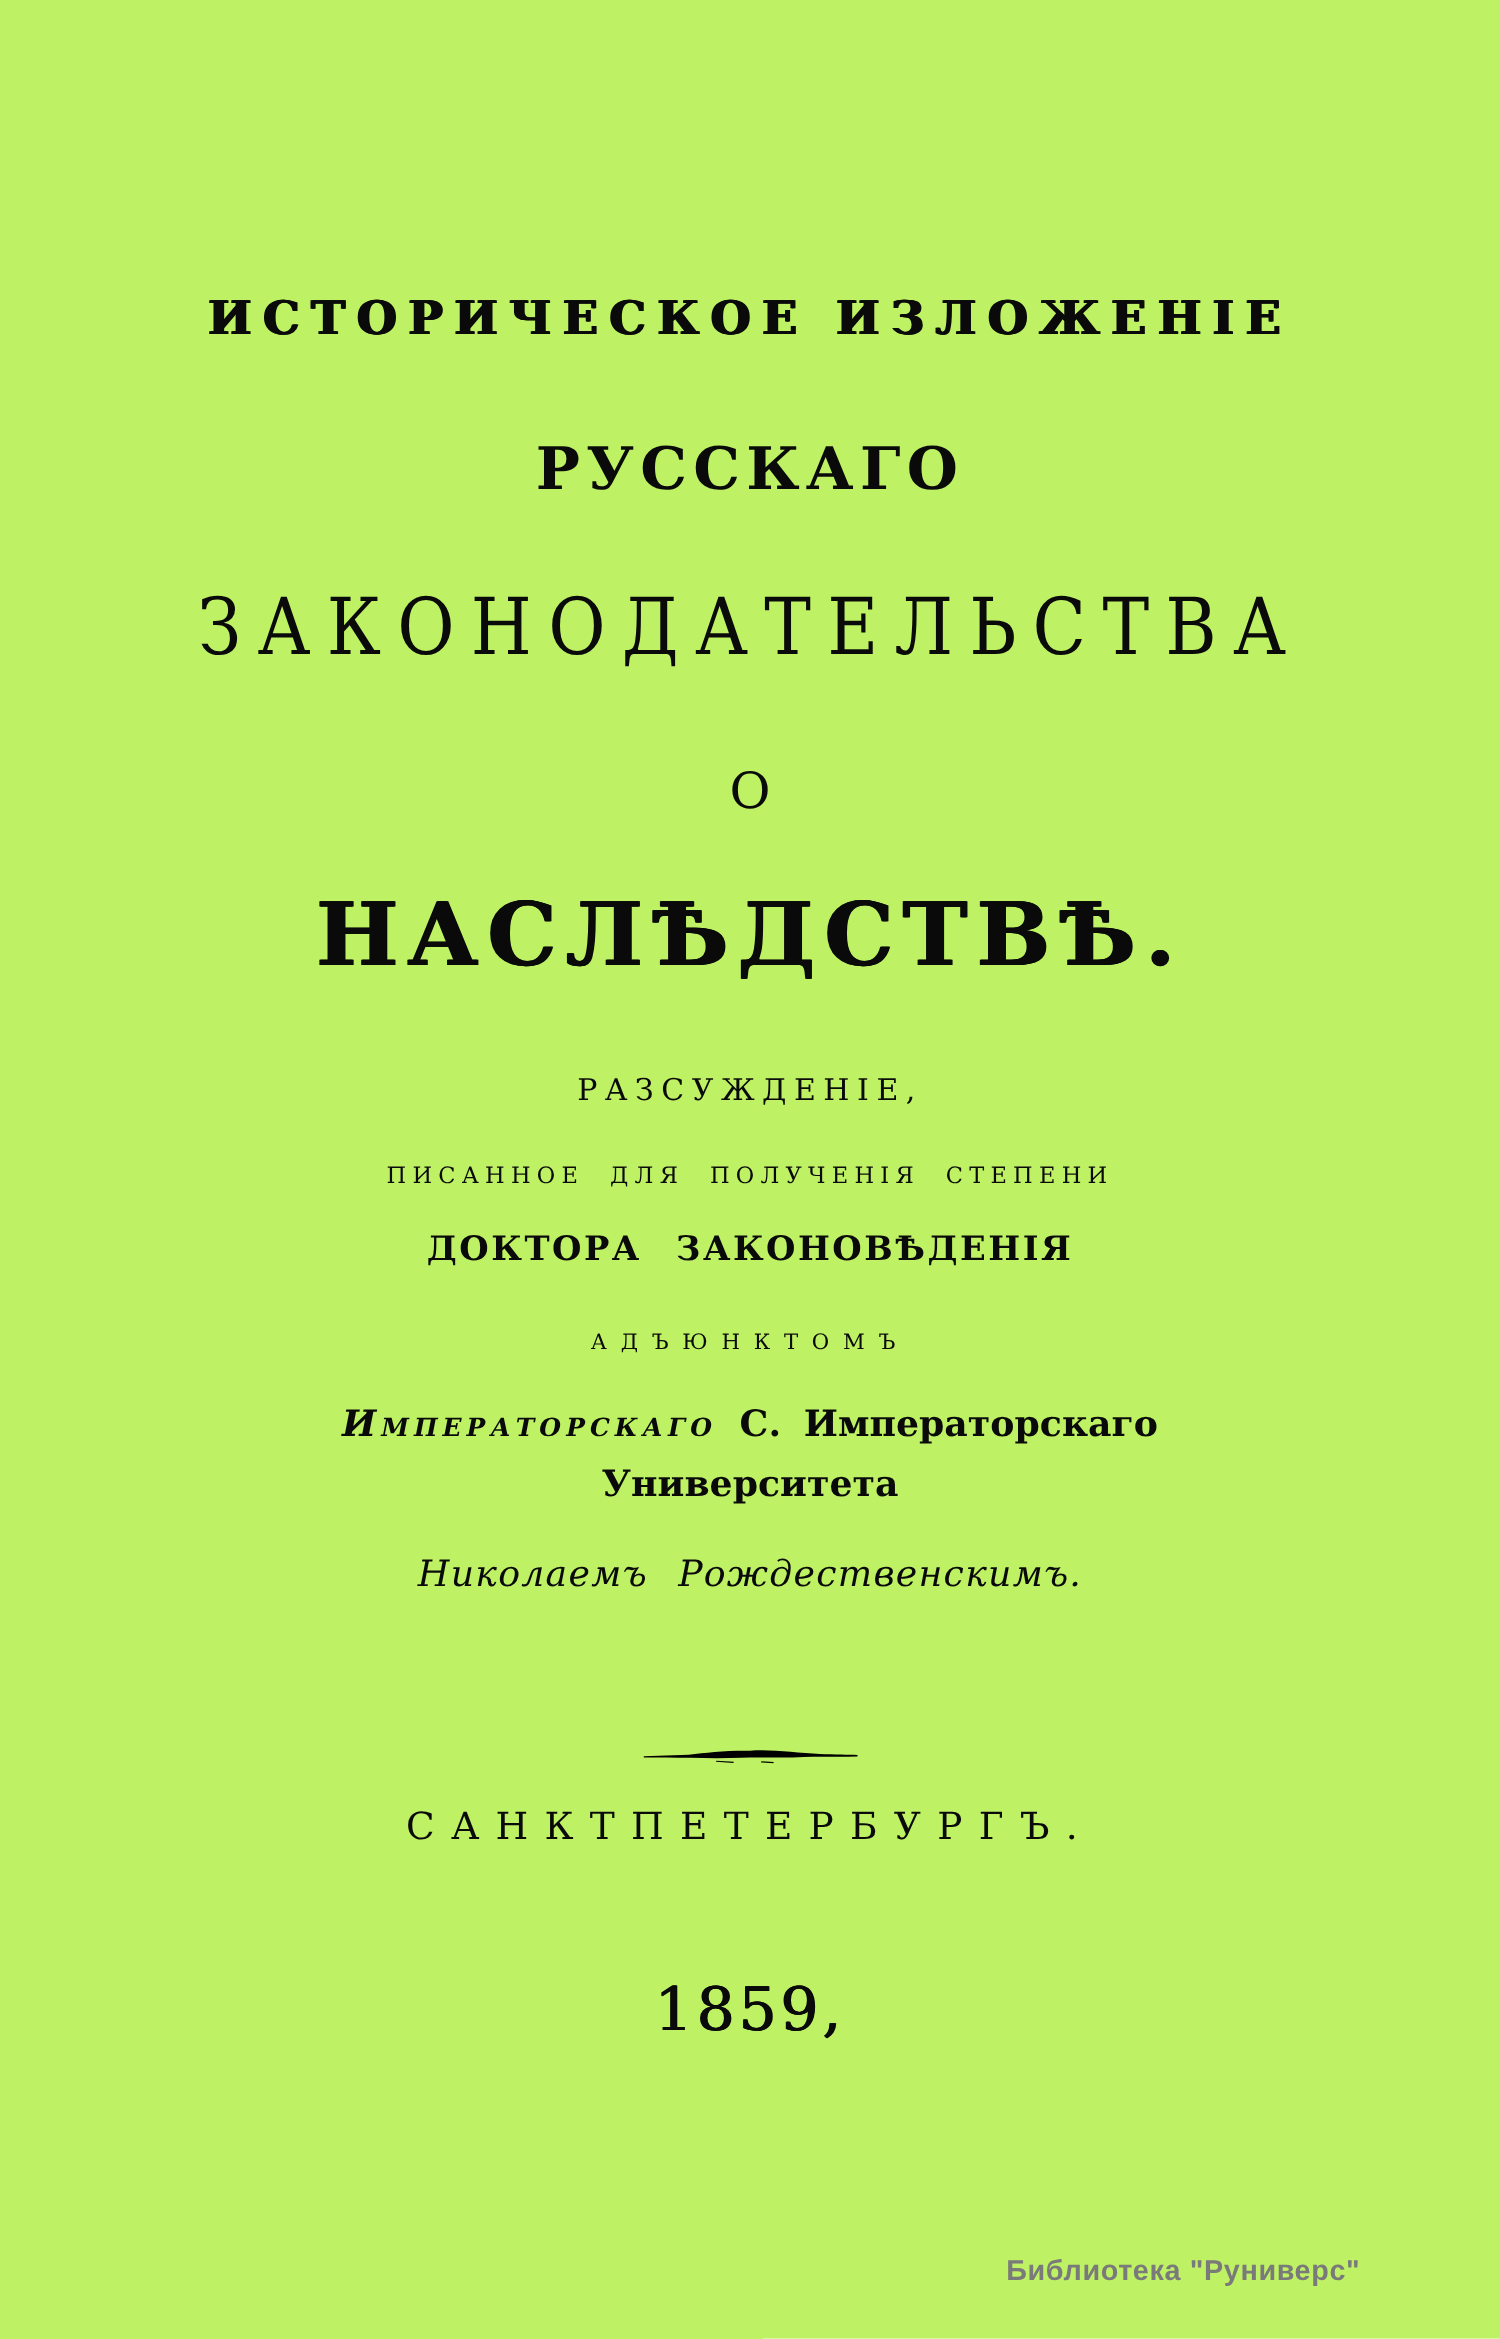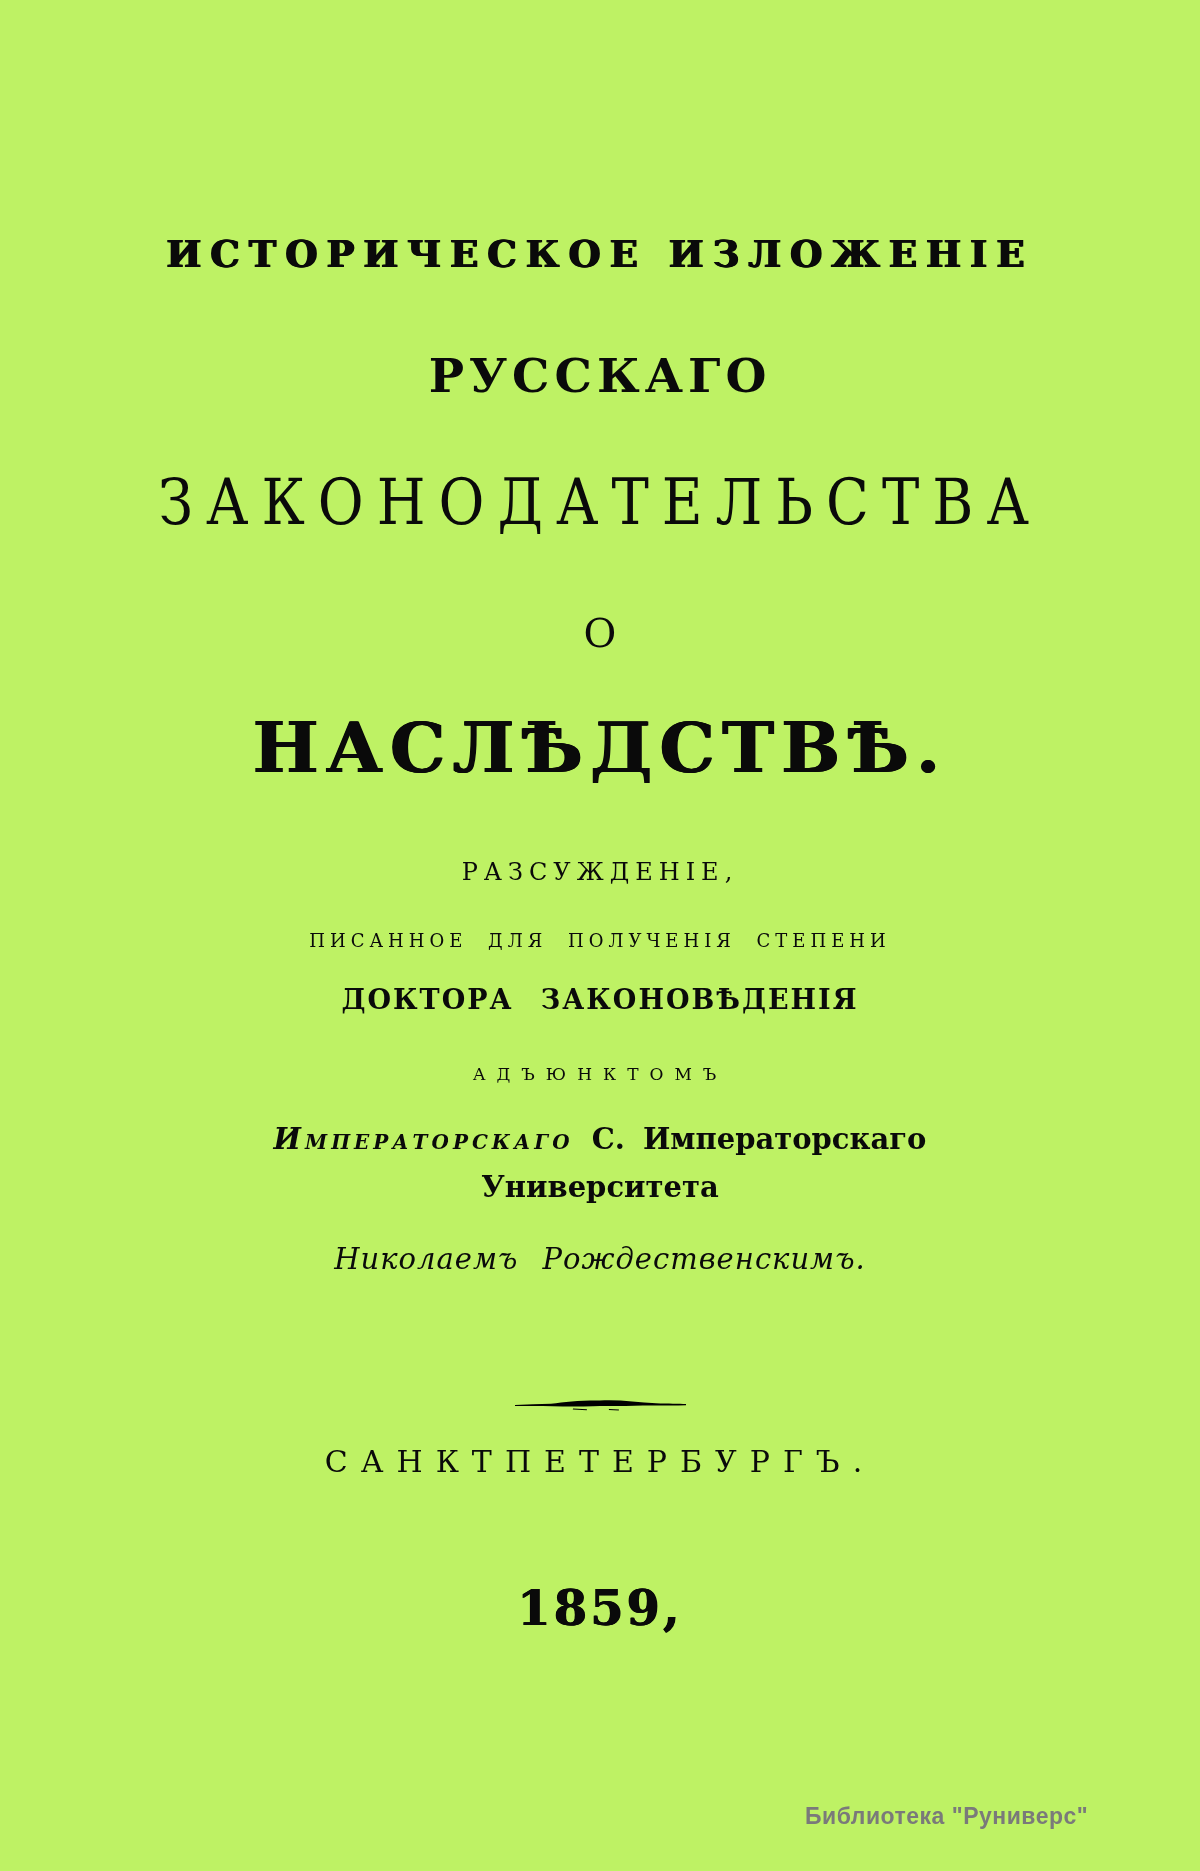--- a/index.html
+++ b/index.html
@@ -120,21 +120,21 @@
   .rule-wrap svg { display: inline-block; }
   .t-city {
     top: 1444px;
     font-size: 30px;
     font-weight: 400;
     letter-spacing: 13px;
   }
   .t-year {
     top: 1580px;
     font-size: 48px;
-    font-weight: bold;
+    font-weight: normal;
     letter-spacing: 3px;
     text-shadow: 0.5px 0 currentColor, -0.5px 0 currentColor;
   }
   .watermark {
     position: absolute;
     top: 1803px;
     left: 805px;
     font-family: "Liberation Sans", "DejaVu Sans", sans-serif;
     font-size: 23px;
     font-weight: bold;

